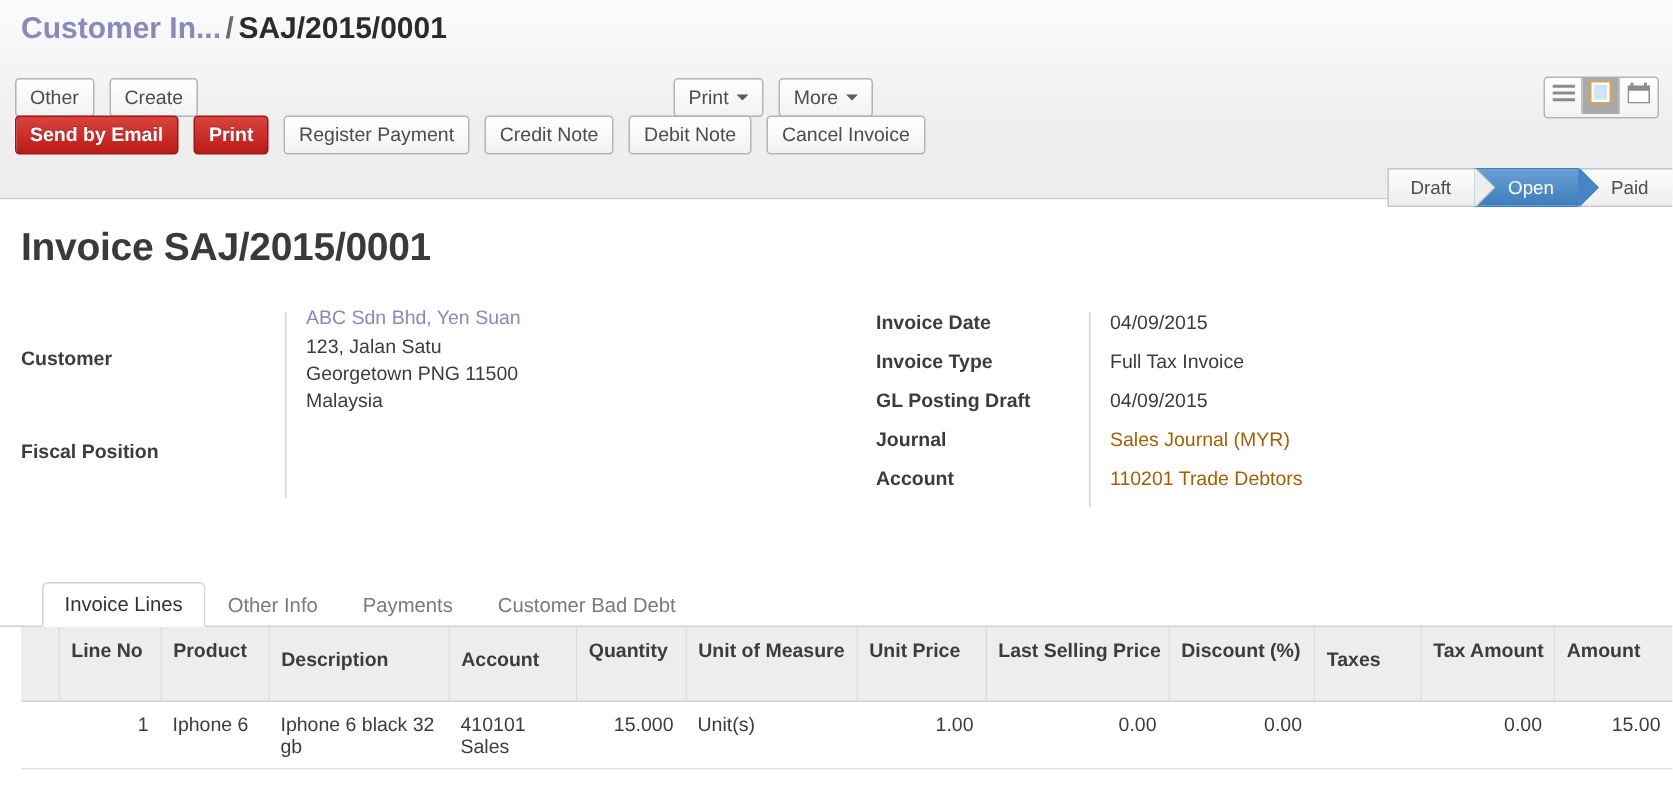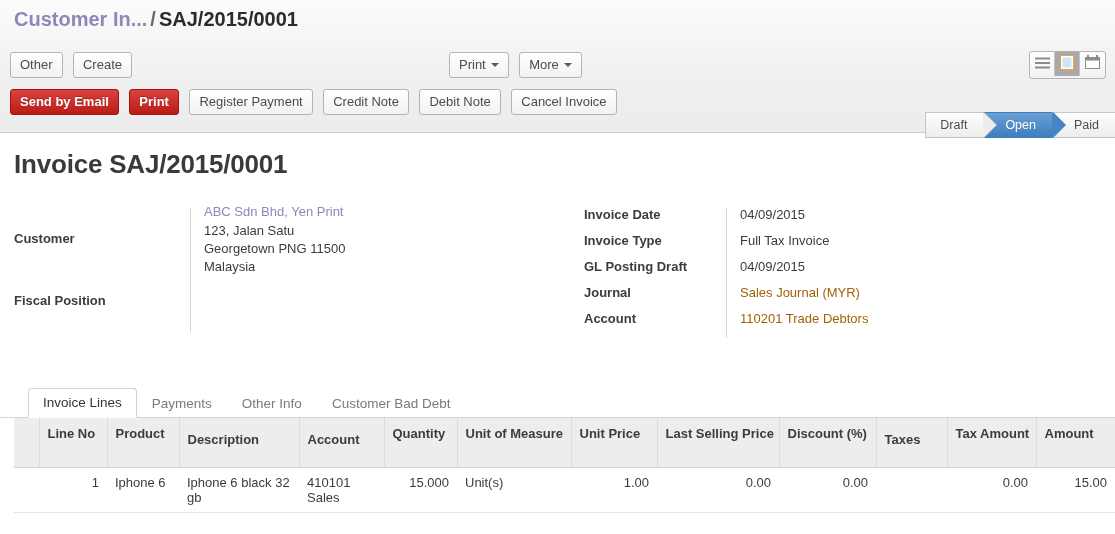--- a/index.html
+++ b/index.html
@@ -65,21 +65,21 @@
     border-left: 4px solid transparent;
     border-right: 4px solid transparent;
     border-top: 4px solid #5a5a5a;
     position: relative; top: -1px;
   }
 
   .row-edit    { position: absolute; left: 10px; top: 52px; }
   .row-edit .btn { margin-right: 6px; }
   .row-print   { position: absolute; left: 449px; top: 52px; }
   .row-print .btn { margin-right: 6px; }
-  .row-actions { position: absolute; left: 10px; top: 89px; }
+  .row-actions { position: absolute; left: 10px; top: 77px; }
   .row-actions .btn { margin-right: 6px; }
 
   
   .view-switcher {
     position: absolute; right: 9px; top: 51px;
     display: flex;
     border: 1px solid #b4b4b4;
     border-radius: 3px;
     overflow: hidden;
     background: linear-gradient(to bottom,#ffffff 0%,#f2f2f2 100%);
@@ -327,21 +327,21 @@
     <h1 class="sheet-title">Invoice SAJ/2015/0001</h1>
 
     <div class="form-wrap">
 
       <div class="form-col left">
         <div class="col-divider left-divider"></div>
 
         <div class="frow">
           <div class="flabel">Customer</div>
           <div class="fvalue">
-            <span class="addr-line first">ABC Sdn Bhd, Yen Print</span>
+            <span class="addr-line first">ABC Sdn Bhd, Yen Suan</span>
             <span class="addr-line">123, Jalan Satu</span>
             <span class="addr-line">Georgetown PNG 11500</span>
             <span class="addr-line">Malaysia</span>
           </div>
         </div>
 
         <div class="frow" style="margin-top:12px">
           <div class="flabel">Fiscal Position</div>
           <div class="fvalue">&nbsp;</div>
         </div>
@@ -371,22 +371,22 @@
           <div class="flabel">Account</div>
           <div class="fvalue link">110201 Trade Debtors</div>
         </div>
       </div>
 
     </div>
 
     <div class="notebook">
       <div class="tabs">
         <div class="tab active">Invoice Lines</div>
+        <div class="tab">Other Info</div>
         <div class="tab">Payments</div>
-        <div class="tab">Other Info</div>
         <div class="tab">Customer Bad Debt</div>
       </div>
 
       <div class="lines-wrap">
         <table class="lines">
           <colgroup>
             <col style="width:25px">
             <col style="width:68px">
             <col style="width:72px">
             <col style="width:120px">

